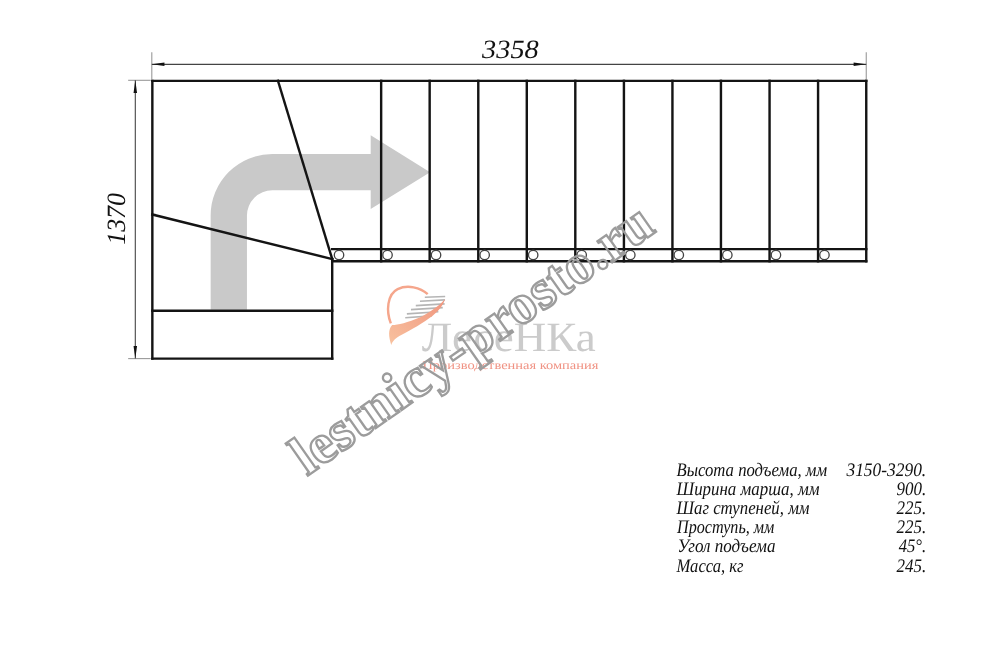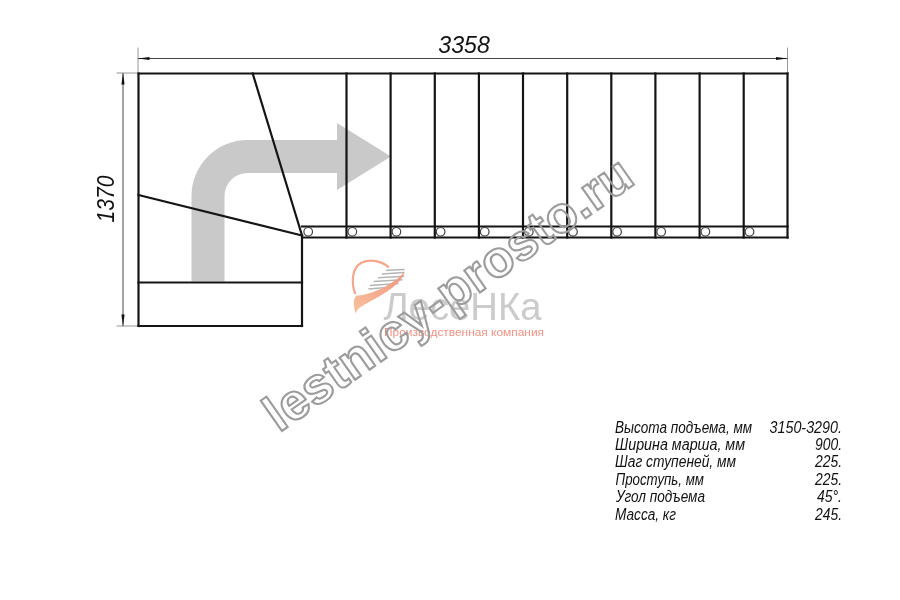--- a/index.html
+++ b/index.html
@@ -1,16 +1,16 @@
 <!DOCTYPE html>
 <html><head>
 <meta charset="utf-8">
 <style>
   html,body{margin:0;padding:0;background:#fff;}
-  #c{position:relative;width:900px;height:568px;overflow:hidden;font-family:Liberation Sans, sans-serif;}
+  #c{position:relative;width:900px;height:568px;overflow:hidden;font-family:Liberation Serif, serif;}
 </style>
 </head>
 <body>
 <div id="c">
 <svg width="900" height="600" viewBox="0 0 900 600">
   <defs>
     <linearGradient id="sw" x1="0" y1="1" x2="1" y2="0">
       <stop offset="0" stop-color="#f8c29f"></stop>
       <stop offset="1" stop-color="#f0957e"></stop>
     </linearGradient>

